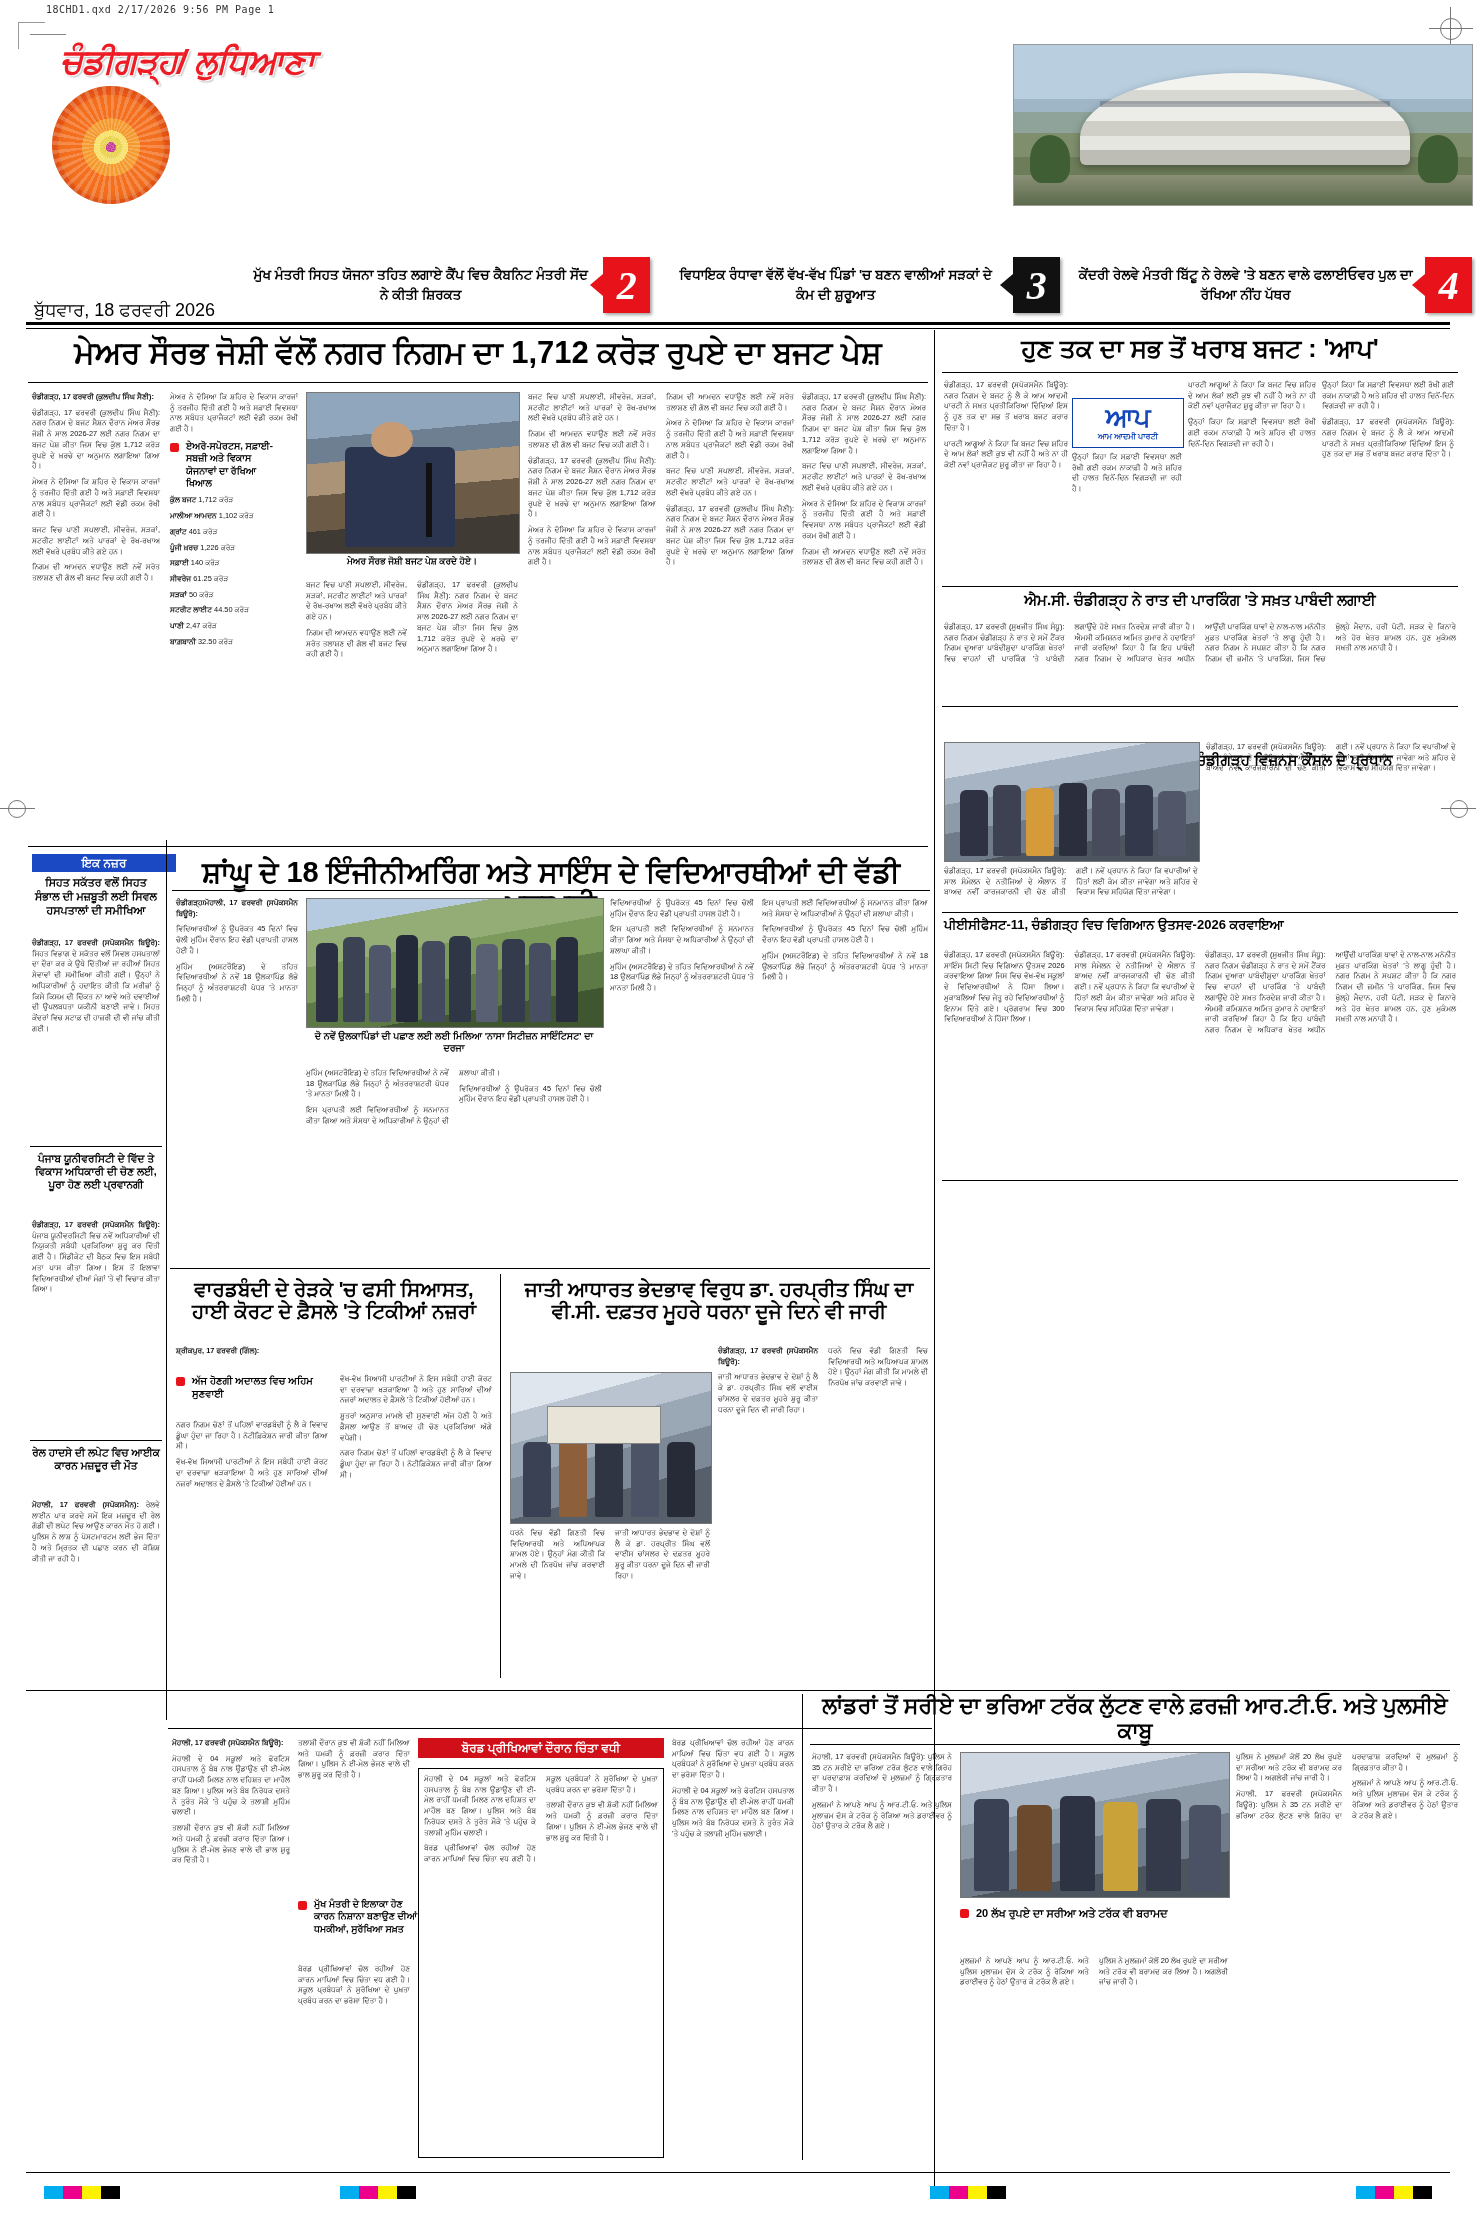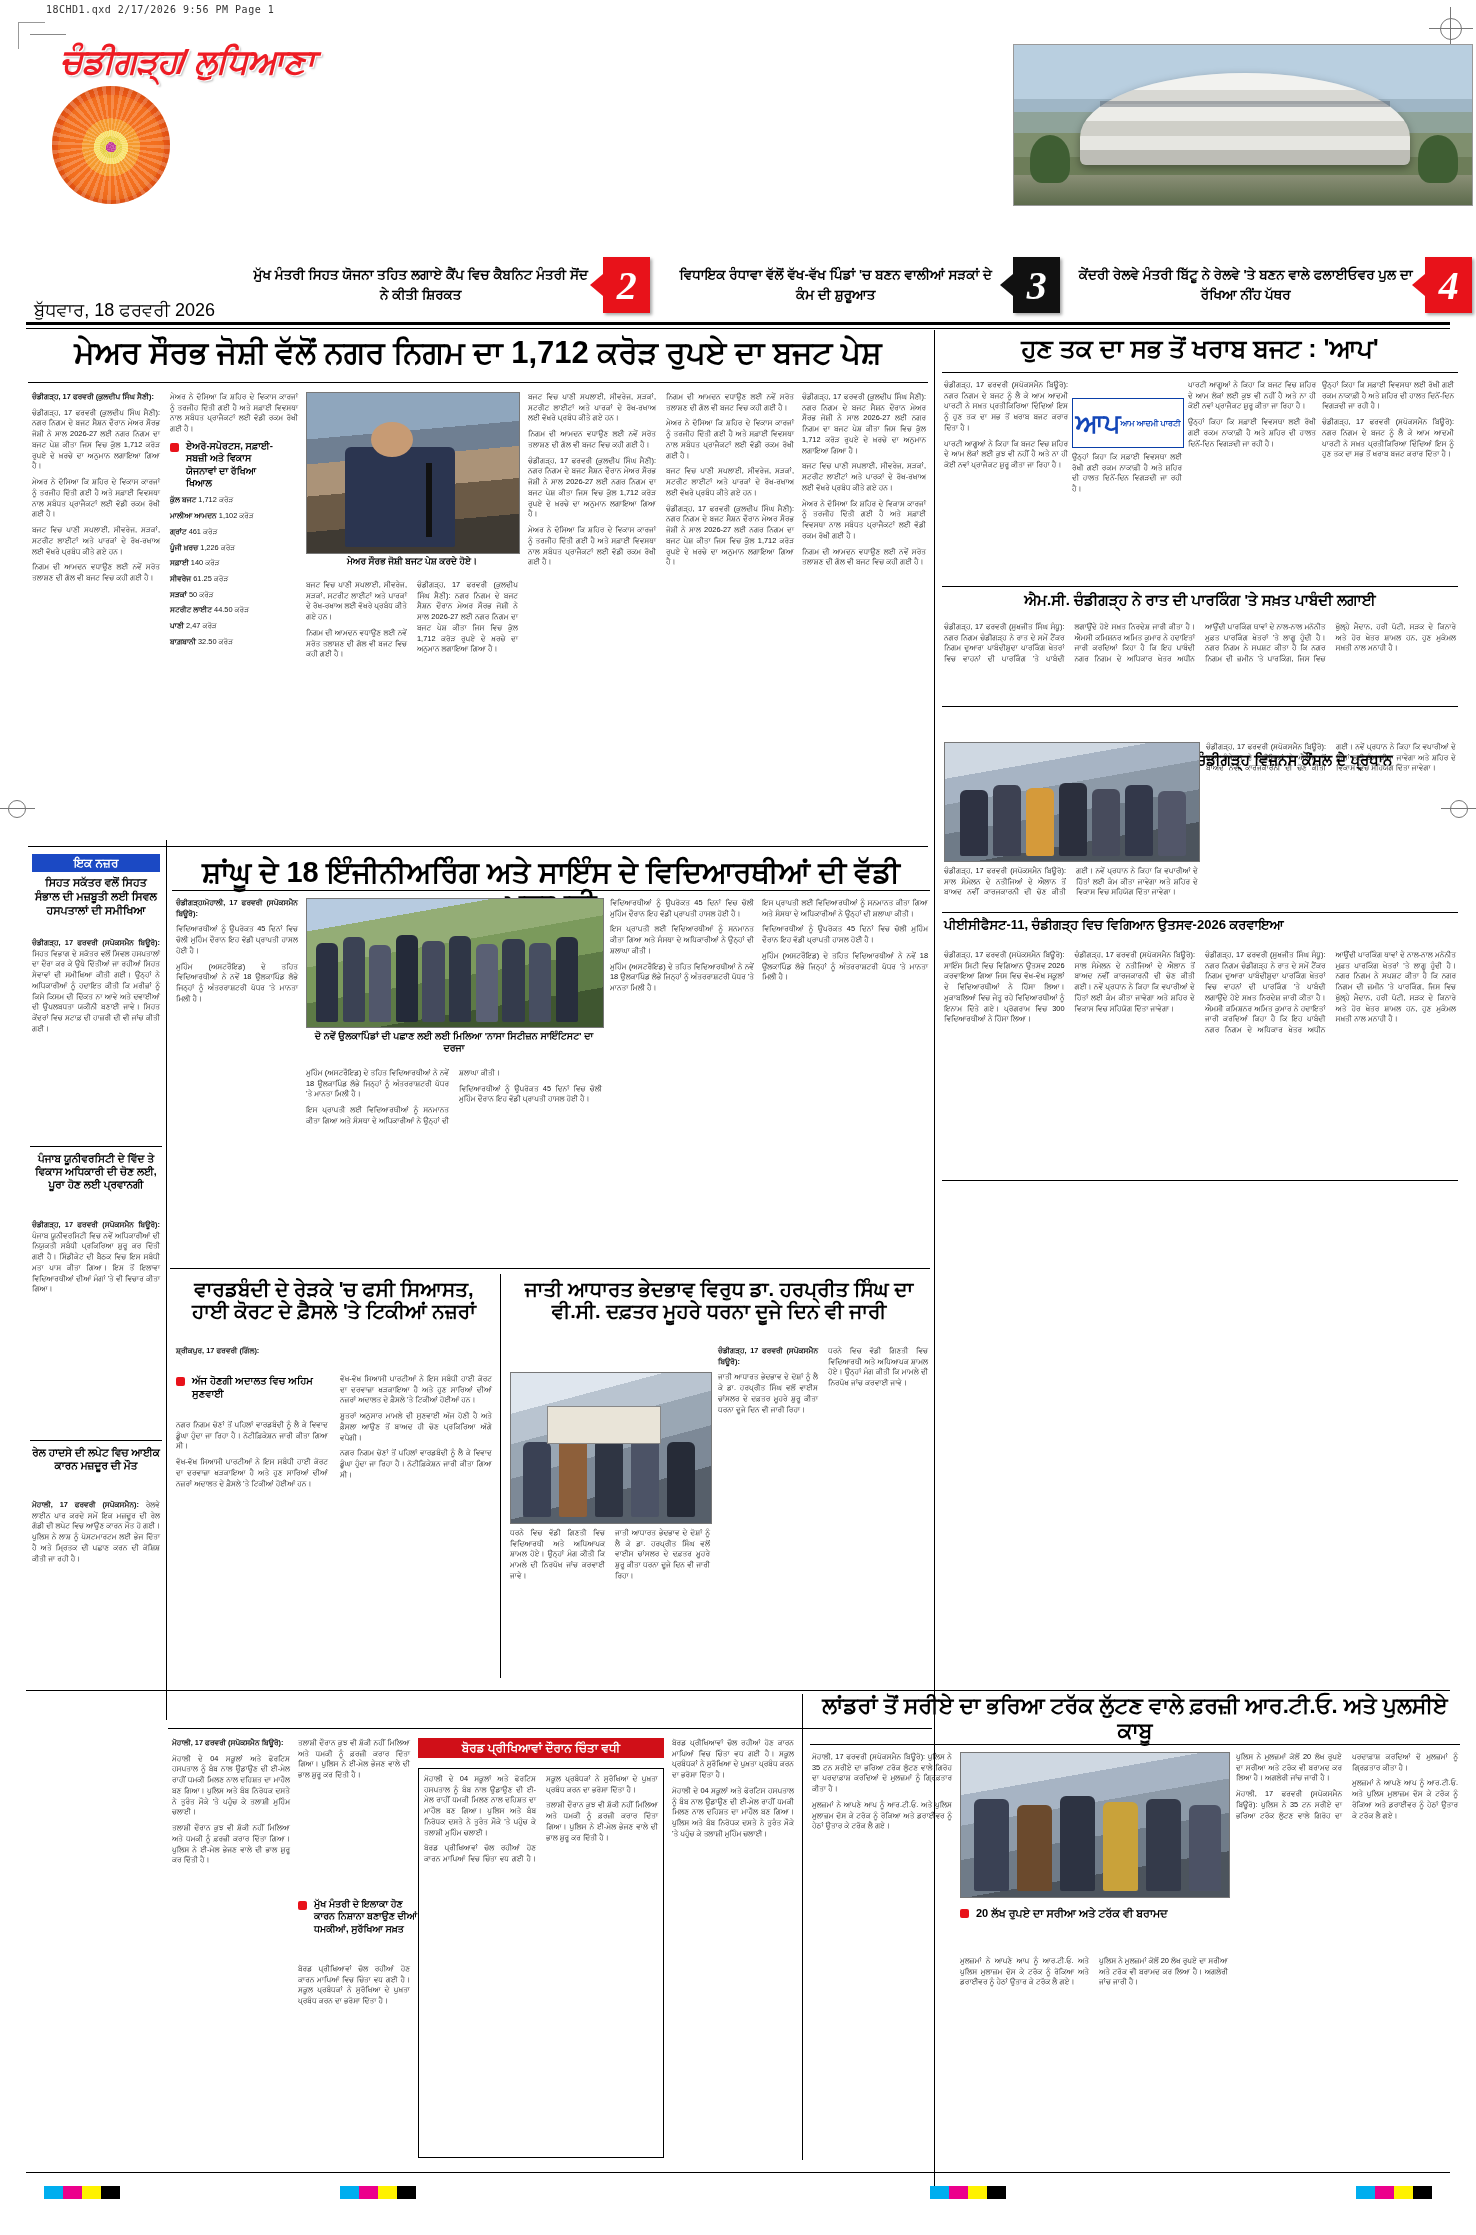--- a/index.html
+++ b/index.html
@@ -57,30 +57,30 @@
 
   
   .hl{font-family:"Liberation Sans",sans-serif;font-weight:bold;color:#000;text-align:center;line-height:1.12;}
   .col{font-family:"Liberation Sans",sans-serif;font-size:7.4px;line-height:1.45;text-align:justify;color:#111;}
   .col p{margin:0 0 5px 0;}
   .lead{font-weight:bold;}
   .box{position:absolute;box-sizing:border-box;}
   .vrule{position:absolute;width:1px;background:#000;}
   .hrule{position:absolute;height:1px;background:#000;}
 
-  .bluebar{background:#1b49c4;color:#fff;font-family:"Liberation Sans",sans-serif;font-weight:bold;font-size:12px;text-align:center;padding:2px 0;}
+  .bluebar{background:#1b49c4;color:#fff;font-family:"Liberation Sans",sans-serif;font-weight:bold;font-size:12px;text-align:center;padding:2px 8px;}
   .subhead{font-family:"Liberation Sans",sans-serif;font-weight:bold;font-size:12.5px;text-align:center;line-height:1.25;}
 
   .bullet-head{position:relative;padding-left:16px;font-family:"Liberation Sans",sans-serif;font-weight:bold;font-size:11.5px;line-height:1.3;}
   .bullet-head:before{content:"";position:absolute;left:0;top:3px;width:9px;height:9px;background:#e8121a;border-radius:2px;}
 
   .photo{position:absolute;border:1px solid #777;overflow:hidden;}
   .cap{font-family:"Liberation Sans",sans-serif;font-weight:bold;font-size:10.5px;text-align:center;line-height:1.25;}
 
-  .aap{position:absolute;border:1px solid #0a3fa8;background:#fff;display:flex;flex-direction:row;align-items:center;justify-content:center;}
+  .aap{position:absolute;border:1px solid #0a3fa8;background:#fff;display:flex;flex-direction:column;align-items:center;justify-content:center;}
   .aap .w1{font-family:"Liberation Sans",sans-serif;font-weight:bold;font-size:26px;color:#1447b8;line-height:1;}
   .aap .w2{font-family:"Liberation Sans",sans-serif;font-weight:bold;font-size:8px;color:#1447b8;margin-top:2px;}
 
   
   .cbars{position:absolute;display:flex;}
   .cbars i{display:block;width:19px;height:13px;}
 
   
   .ph-a{position:absolute;inset:0;background:linear-gradient(175deg,#8fa6bd 0 26%,#6f7f92 26% 40%,#ab9378 40% 58%,#6b5a46 58% 78%,#3f3a33 78% 100%);}
   .ph-b{position:absolute;inset:0;background:linear-gradient(170deg,#cfd8e2 0 22%,#a7b4c4 22% 38%,#8d9aa8 38% 56%,#6f7b88 56% 76%,#4c545d 76% 100%);}

